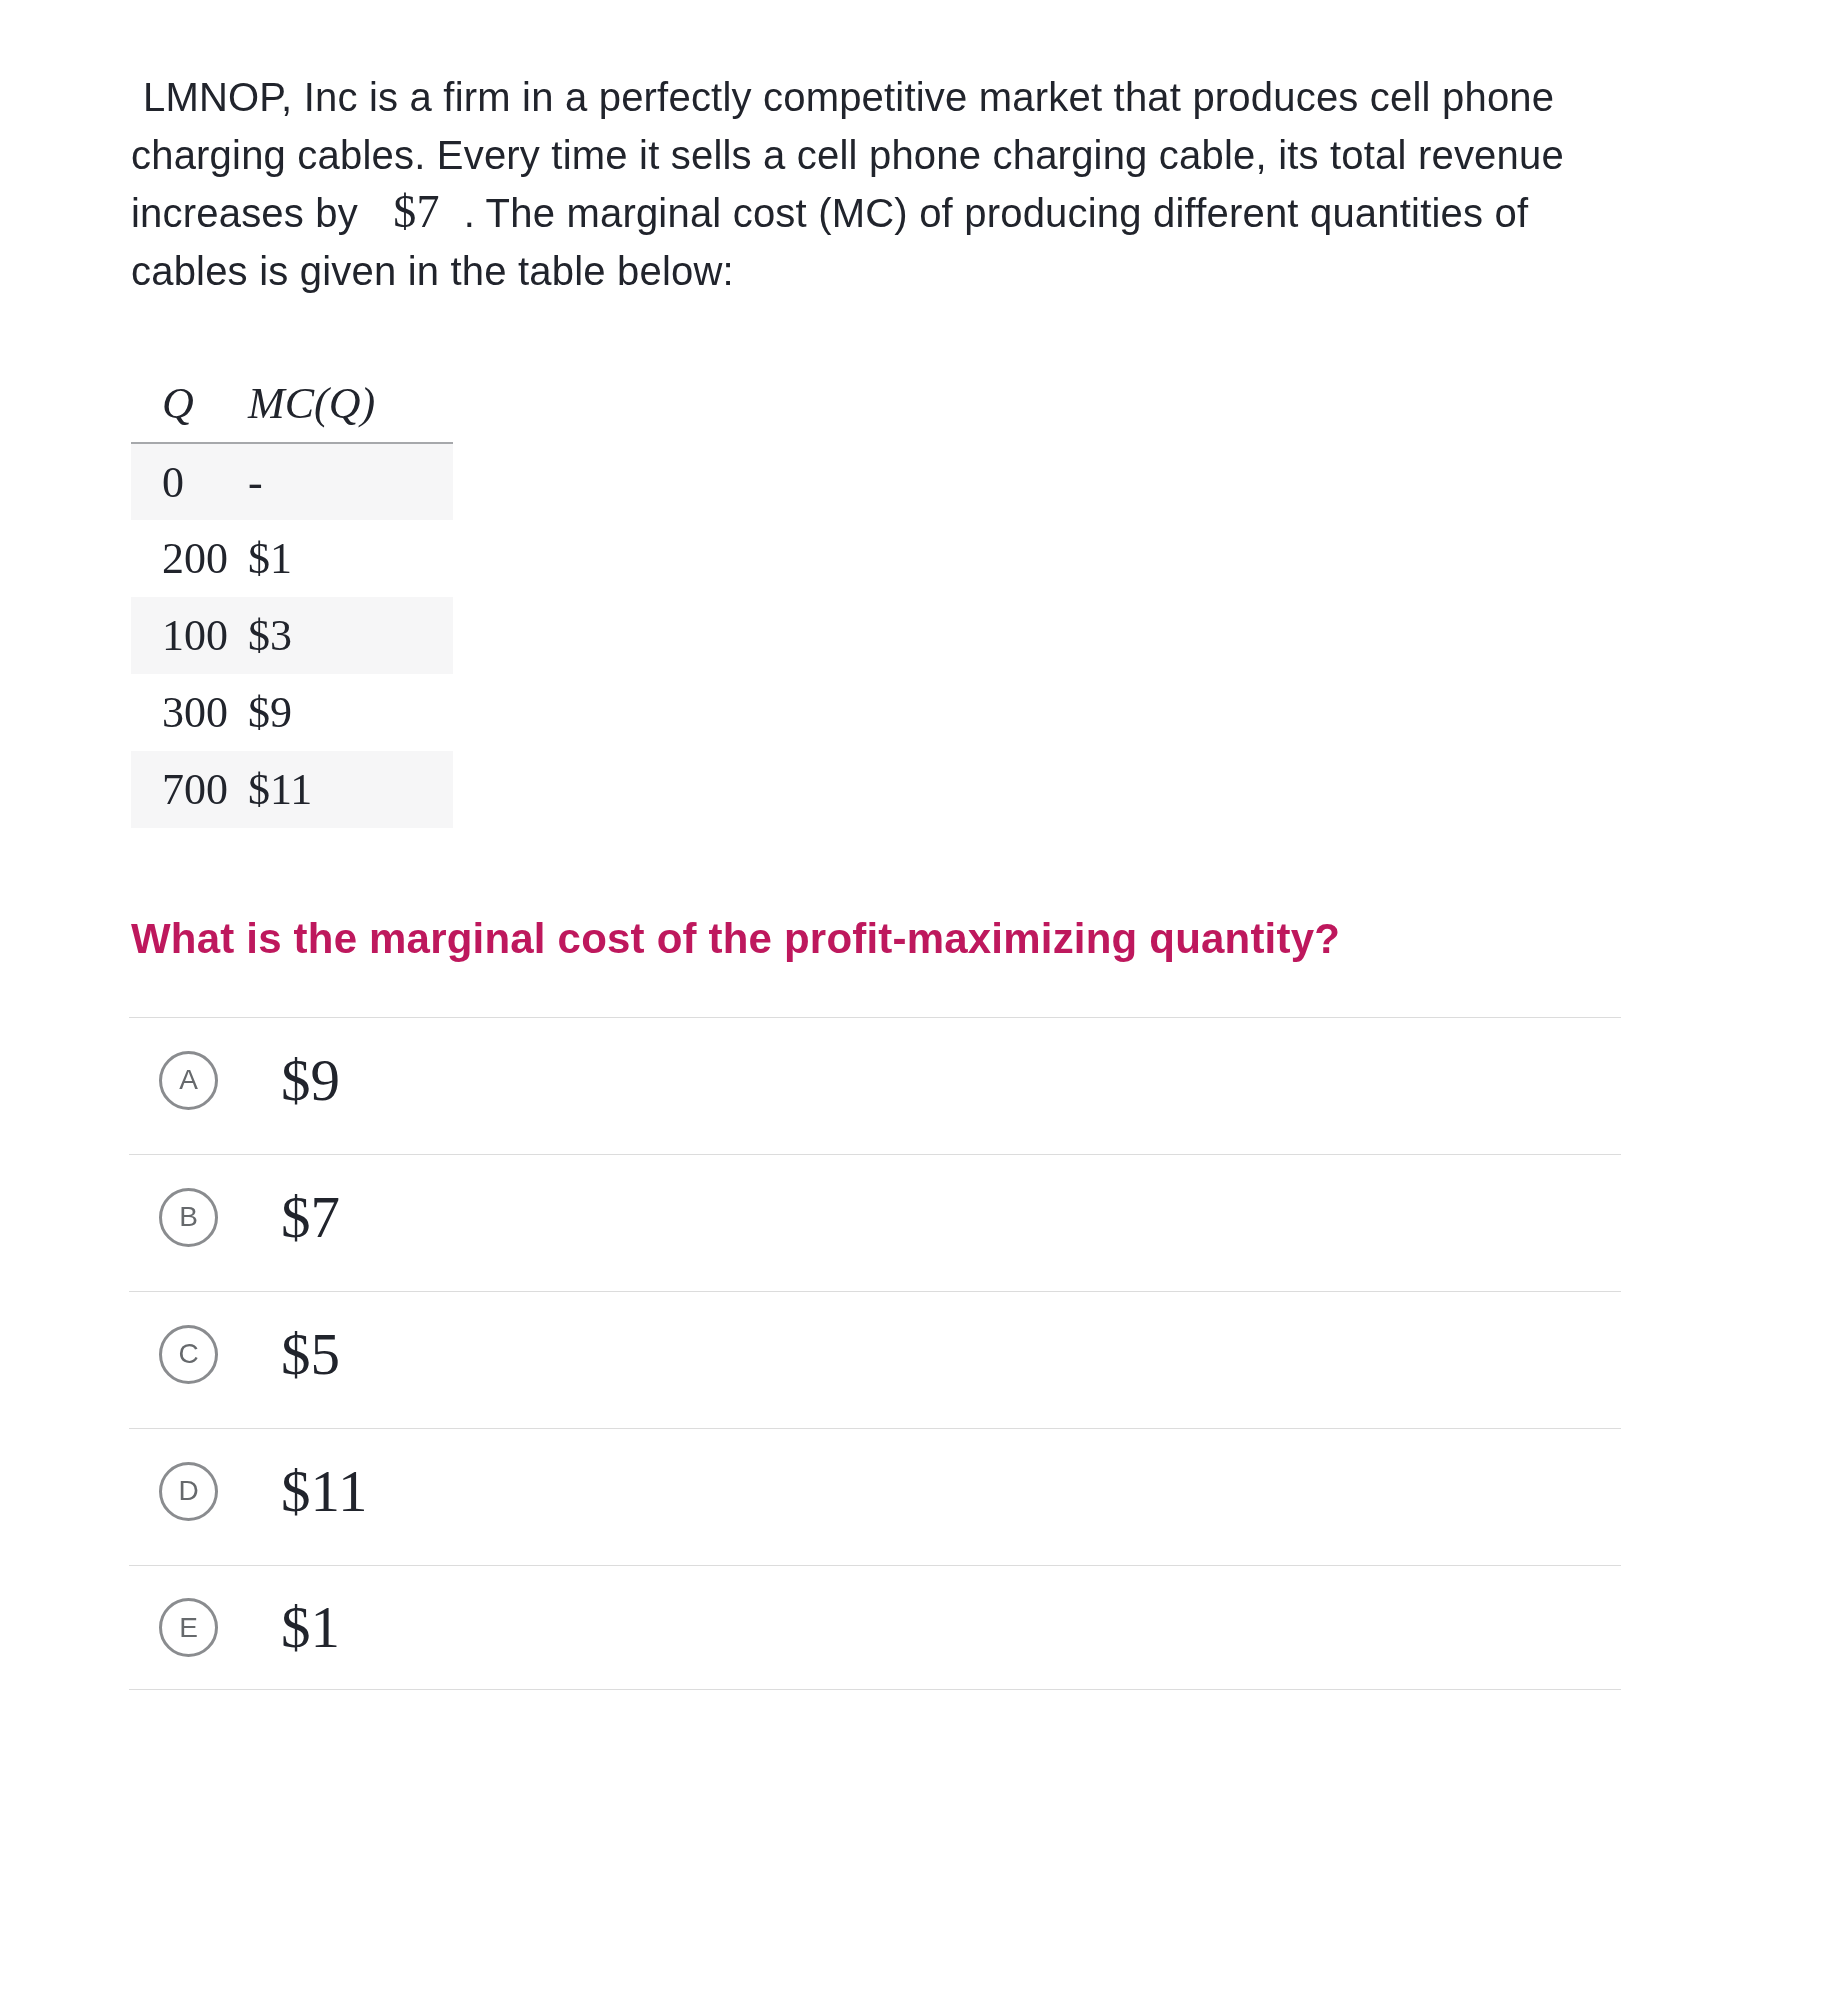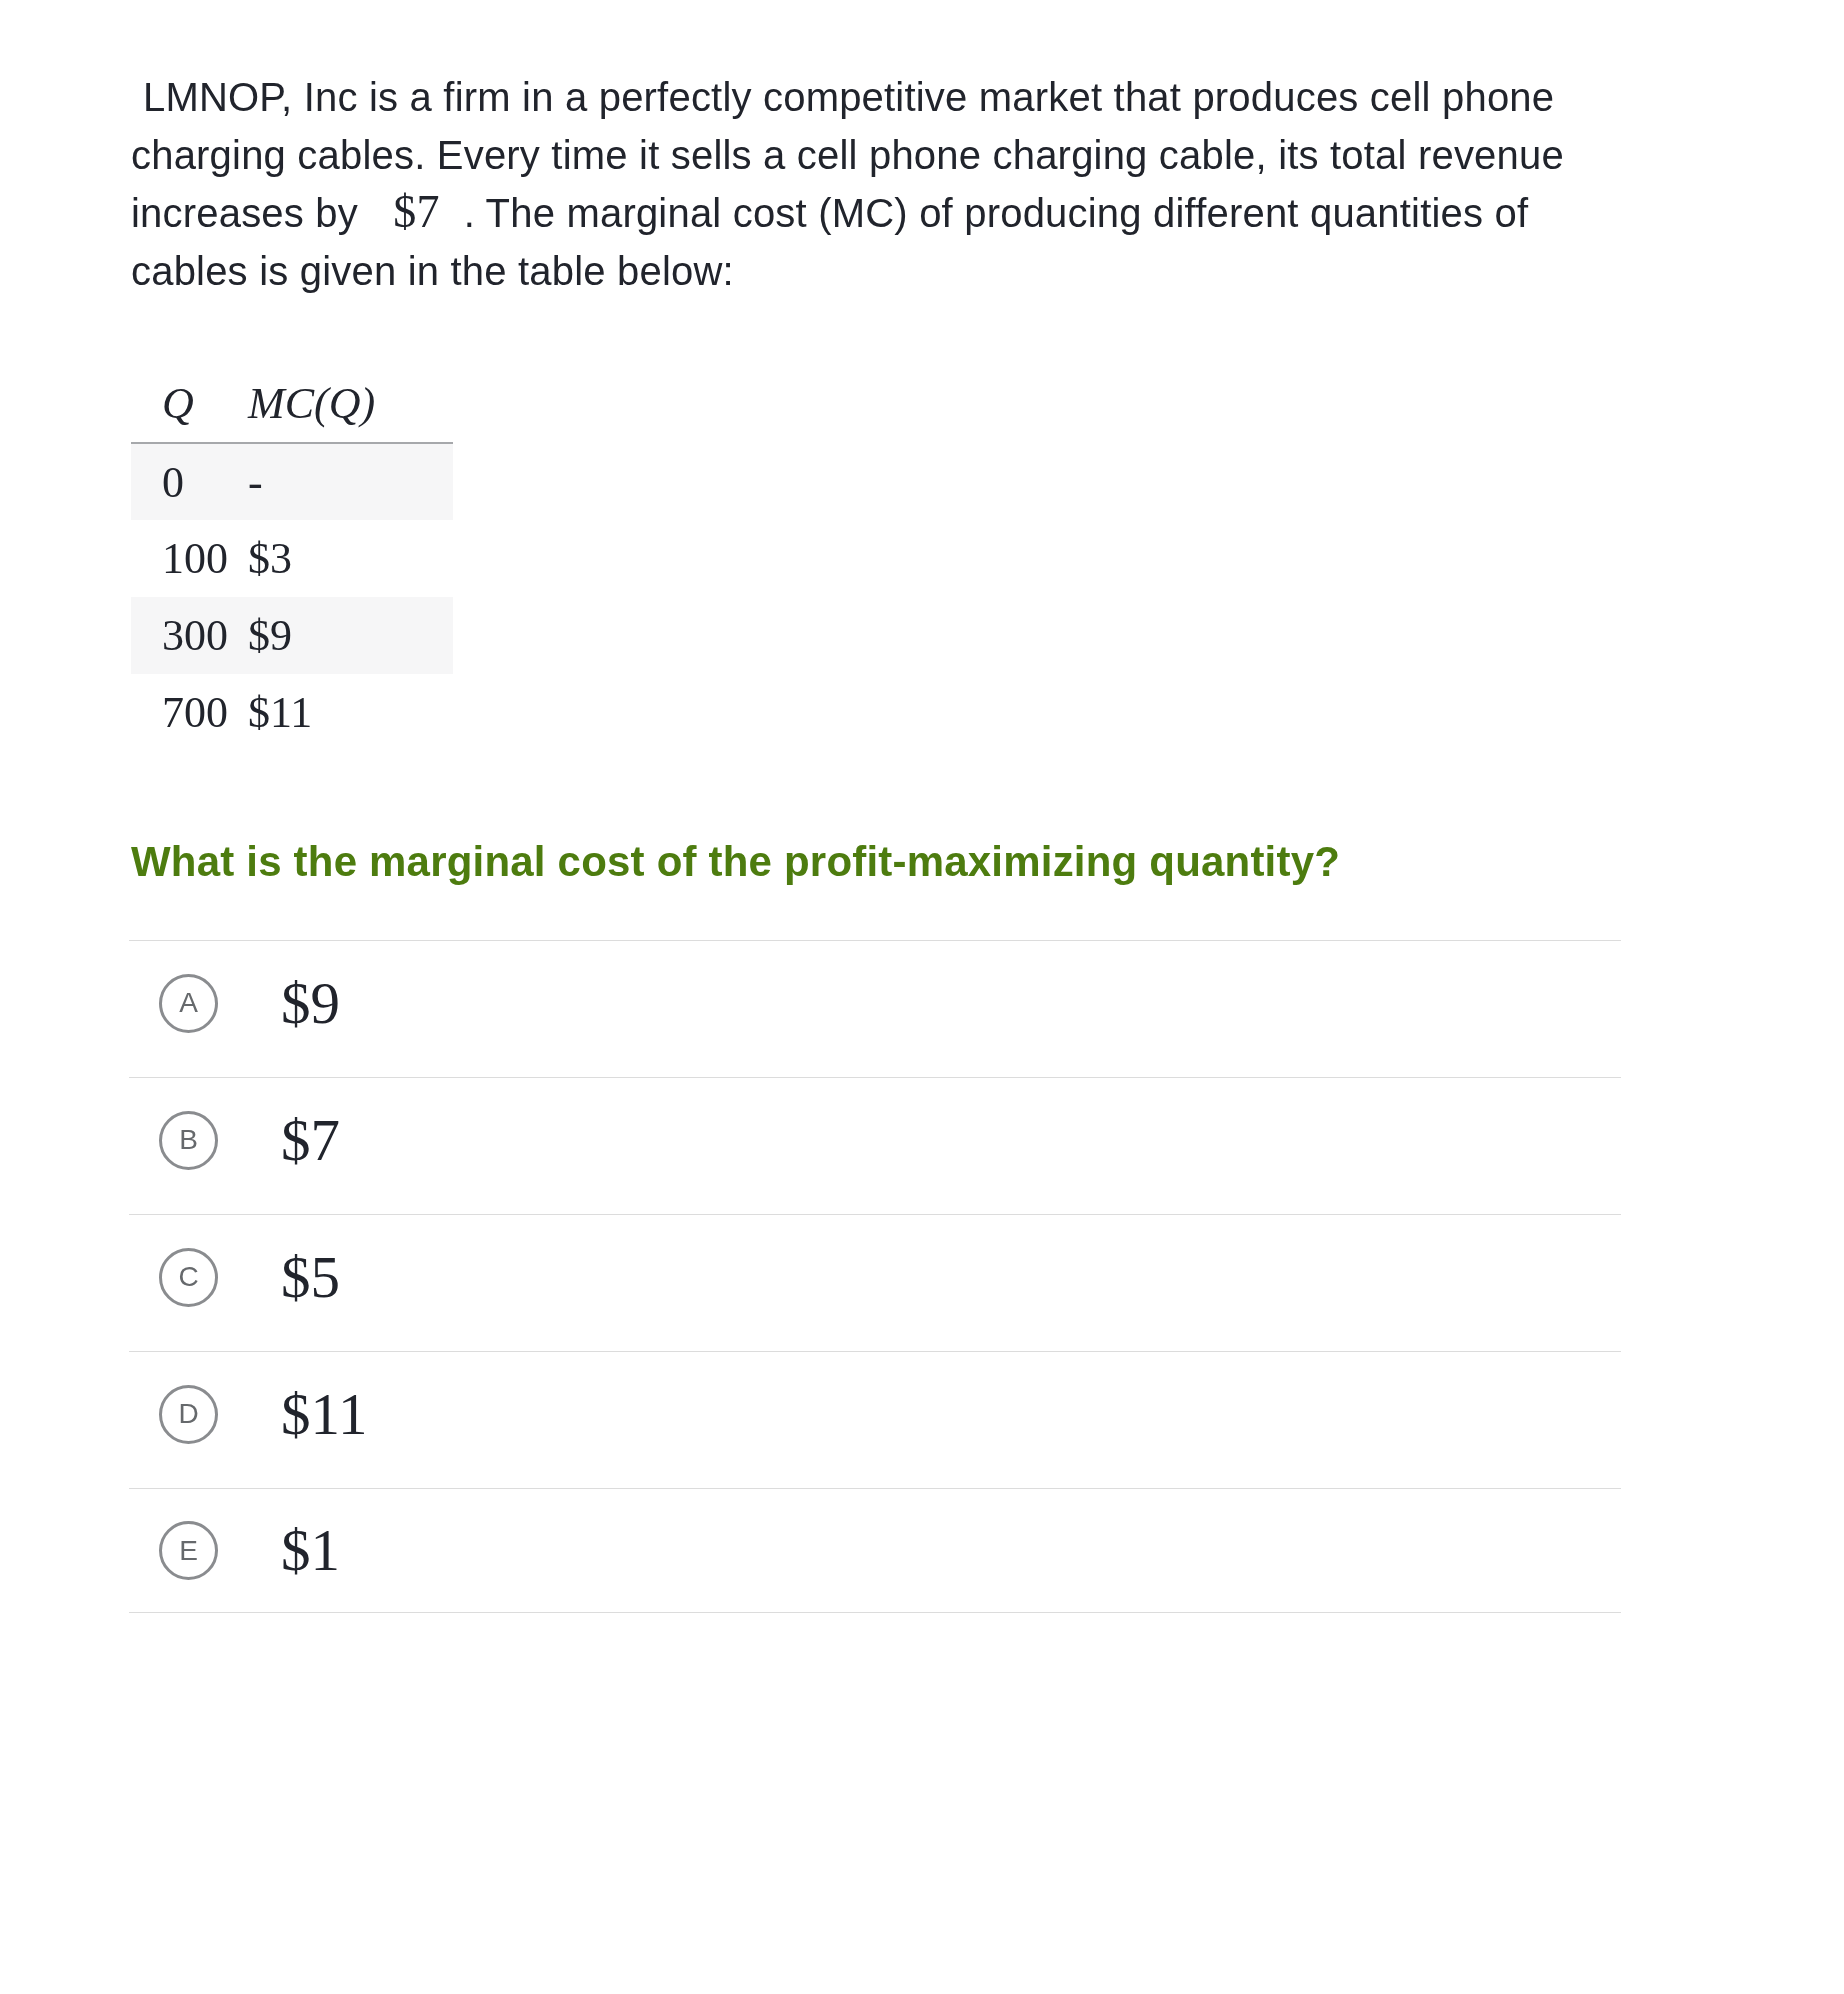--- a/index.html
+++ b/index.html
@@ -57,21 +57,21 @@
     vertical-align: middle;
   }
   .mc-table tbody tr:nth-child(odd) { background: #f6f6f7; }
   .mc-table tbody tr:nth-child(even) { background: #ffffff; }
   
   .question {
     margin-top: 83px;
     font-size: 42px;
     line-height: 56px;
     font-weight: bold;
-    color: #4d7c0f;
+    color: #be185d;
     width: 1503px;
     letter-spacing: 0.2px;
   }
   .choose {
     margin-top: 48px;
     font-size: 34px;
     line-height: 46px;
     font-weight: bold;
     color: #21242c;
   }
@@ -128,20 +128,24 @@
         <th>Q</th>
         <th>MC(Q)</th>
       </tr>
     </thead>
     <tbody>
       <tr>
         <td>0</td>
         <td>-</td>
       </tr>
       <tr>
+        <td>200</td>
+        <td>$1</td>
+      </tr>
+      <tr>
         <td>100</td>
         <td>$3</td>
       </tr>
       <tr>
         <td>300</td>
         <td>$9</td>
       </tr>
       <tr>
         <td>700</td>
         <td>$11</td>

